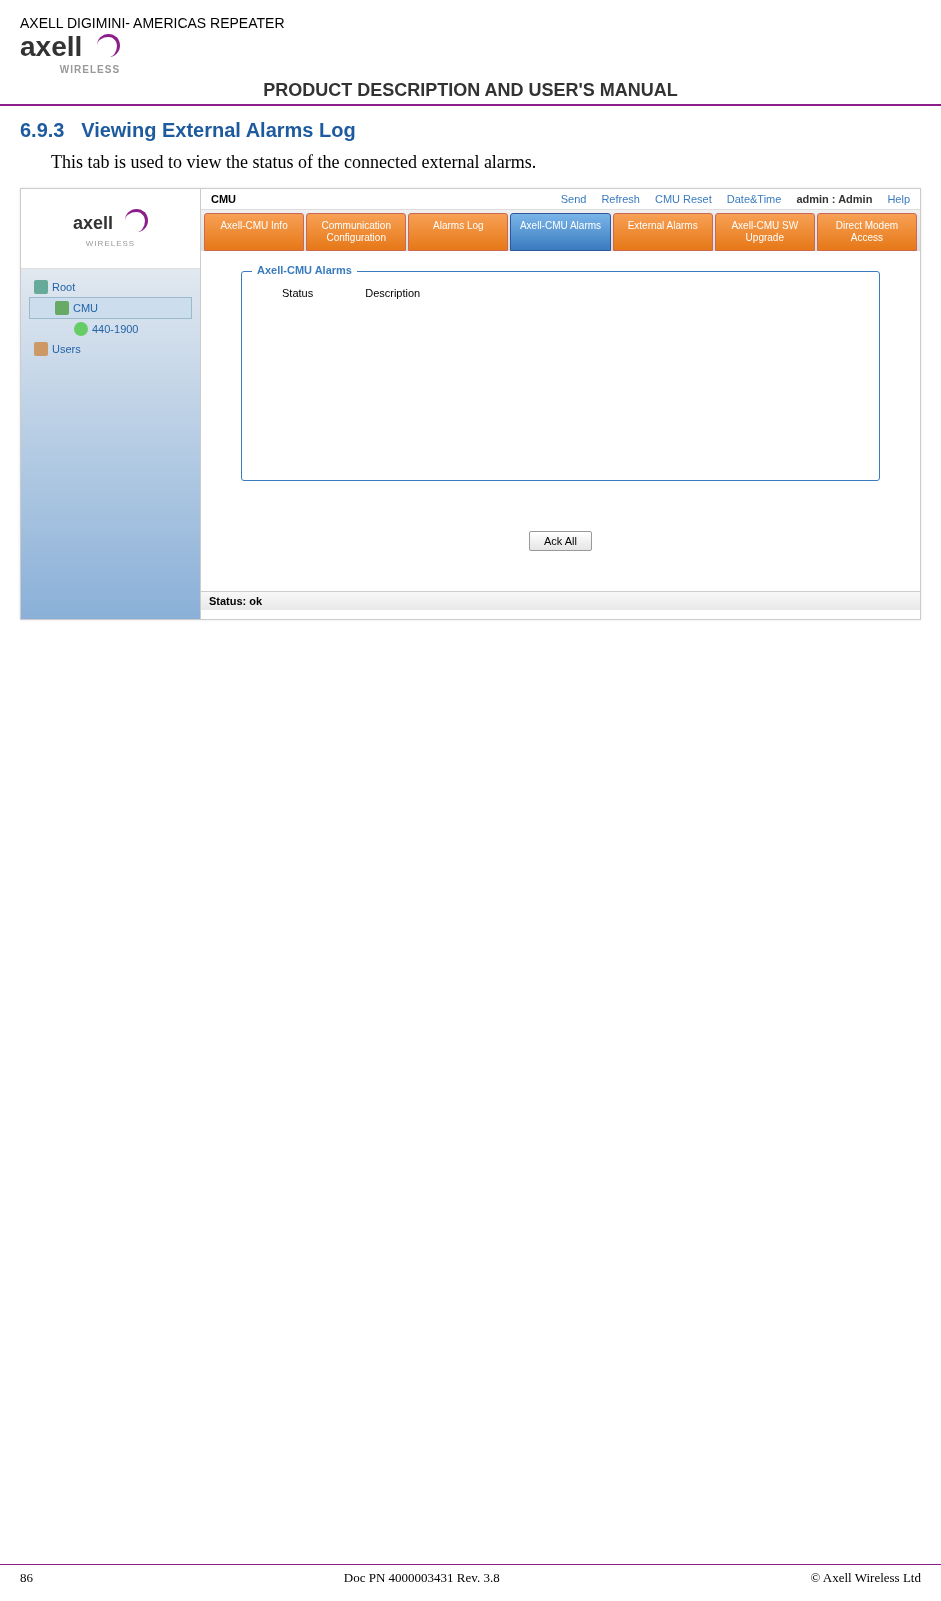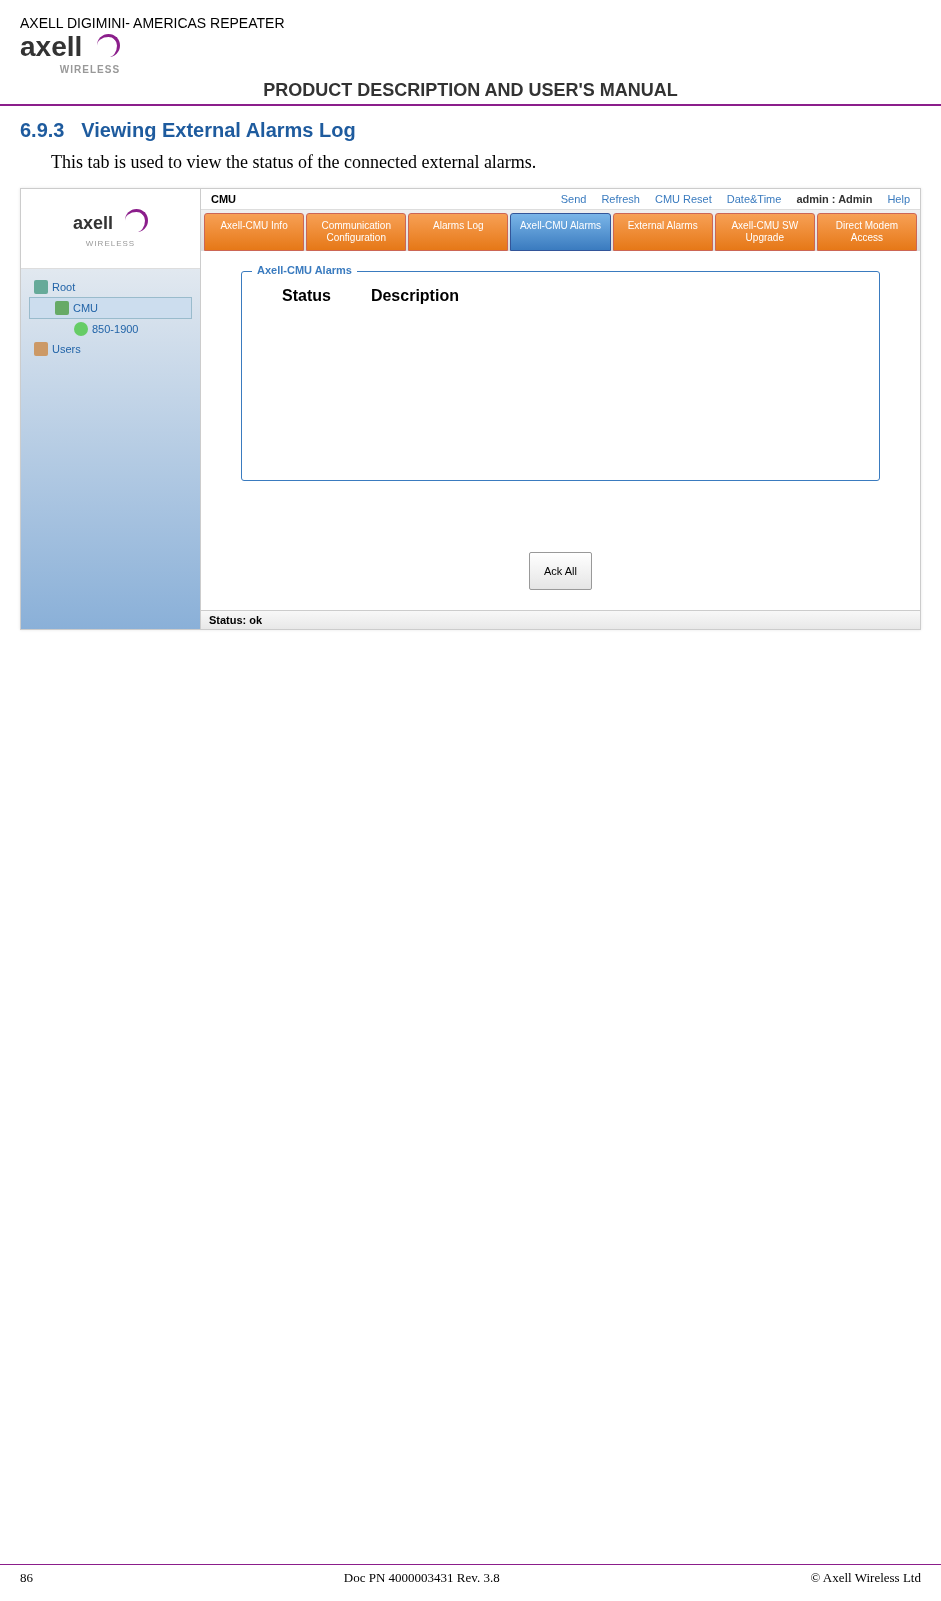--- a/index.html
+++ b/index.html
@@ -44,24 +44,24 @@
     .top-bar .plain { color: #333; font-weight: bold; }
     .top-bar .spacer { flex: 1; }
     
     .tabs-row { display: flex; background: linear-gradient(to bottom, #f0f0f0, #ddd); padding: 3px 3px 0 3px; gap: 2px; justify-content: flex-end; }
     .tab { flex: 1; background: linear-gradient(to bottom, #f7a055, #e67817); color: #fff; font-size: 10px; text-align: center; padding: 6px 2px; border-radius: 3px 3px 0 0; cursor: pointer; border: 1px solid #c65; line-height: 1.2; }
     .tab.selected { background: linear-gradient(to bottom, #7ab5e8, #3a7bbf); border: 1px solid #359; }
     
     .content-area { padding: 20px 40px; min-height: 340px; position: relative; }
     .fieldset { border: 1px solid #3a7bbf; border-radius: 3px; padding: 10px; min-height: 210px; position: relative; }
     .fieldset-legend { position: absolute; top: -8px; left: 10px; background: #fff; padding: 0 5px; color: #3a7bbf; font-size: 11px; font-weight: bold; }
-    .alarm-headers { display: flex; gap: 40px; padding: 5px 30px; font-size: 16px; font-weight: bold; }
+    .alarm-headers { display: flex; gap: 52px; padding: 5px 30px; font-size: 11px; font-weight: normal; }
     
     .ack-row { text-align: center; margin-top: 50px; }
-    .ack-button { background: linear-gradient(to bottom, #fff, #e5e5e5); border: 1px solid #999; padding: 12px 14px; font-size: 11px; cursor: pointer; border-radius: 2px; margin-top: 21px; }
+    .ack-button { background: linear-gradient(to bottom, #fff, #e5e5e5); border: 1px solid #999; padding: 3px 14px; font-size: 11px; cursor: pointer; border-radius: 2px; }
     
     .status-bar { background: linear-gradient(to bottom, #f8f8f8, #e8e8e8); border-top: 1px solid #ccc; padding: 3px 8px; font-size: 11px; font-weight: bold; }
     
     .page-footer { position: absolute; bottom: 15px; left: 0; right: 0; border-top: 1px solid #8B1E8B; padding: 5px 20px 0 20px; display: flex; justify-content: space-between; font-size: 13px; font-family: 'Times New Roman', serif; }
   </style>
 </head>
 <body>
 
 <div class="page-header">
   <div class="header-left">AXELL DIGIMINI- AMERICAS REPEATER</div>
@@ -98,21 +98,21 @@
         <div class="tree-item">
           <span class="tree-icon root"></span>
           <span>Root</span>
         </div>
         <div class="tree-item child selected">
           <span class="tree-icon cmu"></span>
           <span>CMU</span>
         </div>
         <div class="tree-item grandchild">
           <span class="tree-icon band"></span>
-          <span>850-1900</span>
+          <span>440-1900</span>
         </div>
         <div class="tree-item">
           <span class="tree-icon users"></span>
           <span>Users</span>
         </div>
       </div>
     </div>
 
     <div class="main-area">
       <div class="top-bar">

